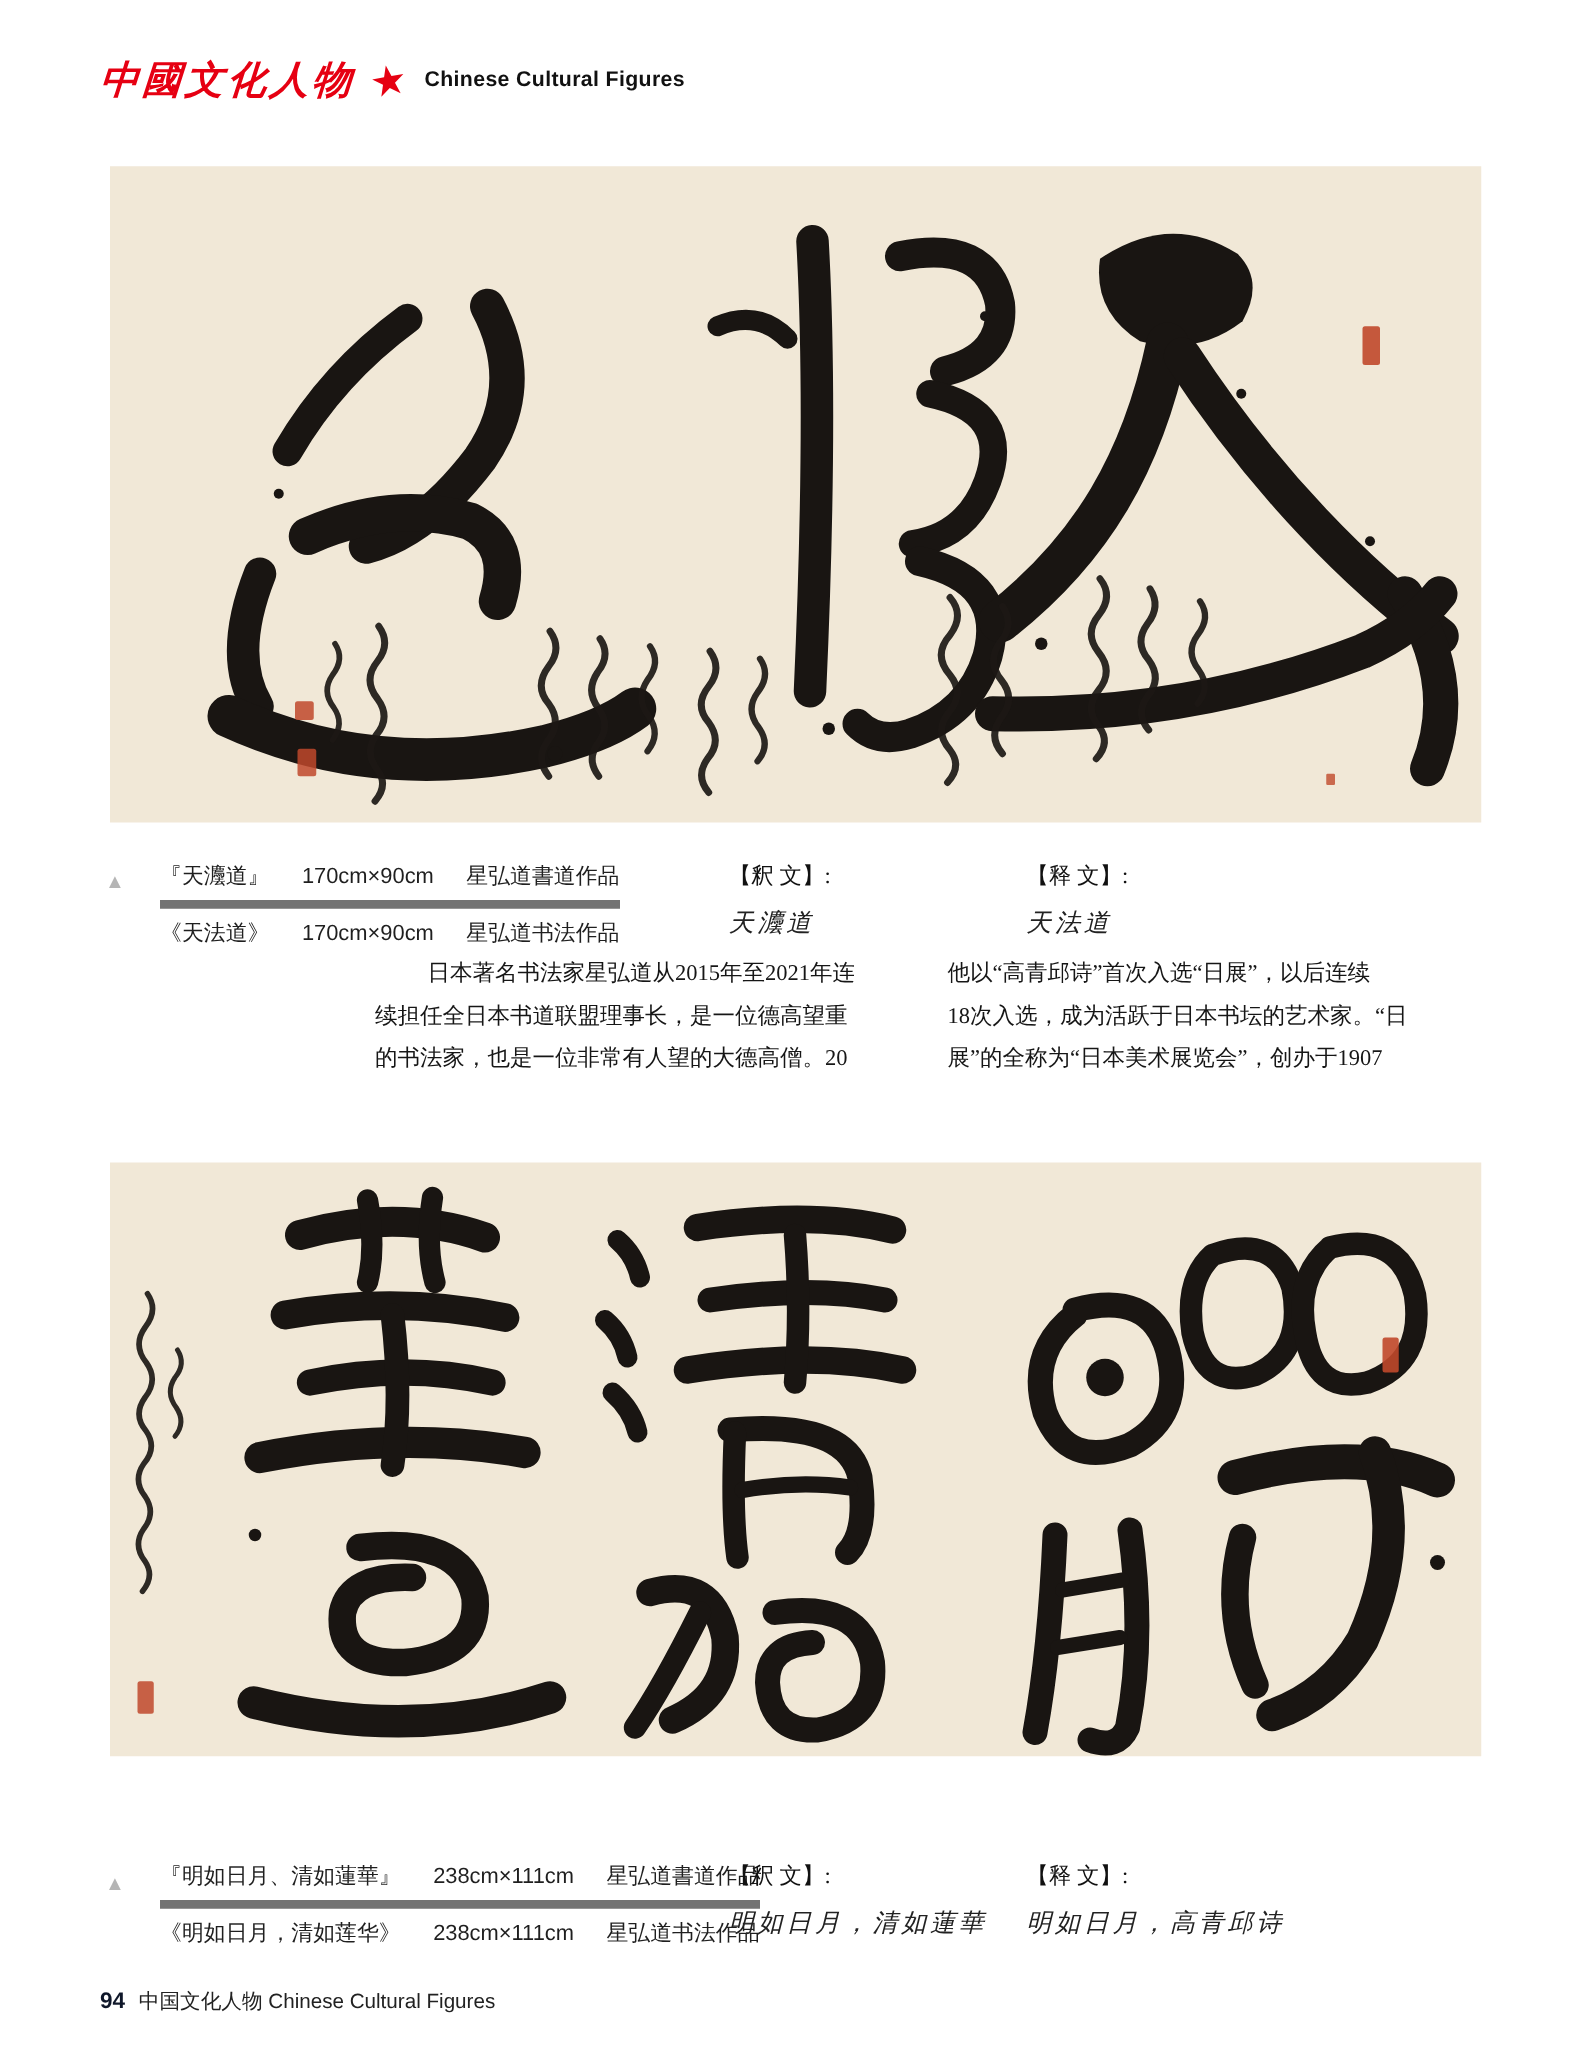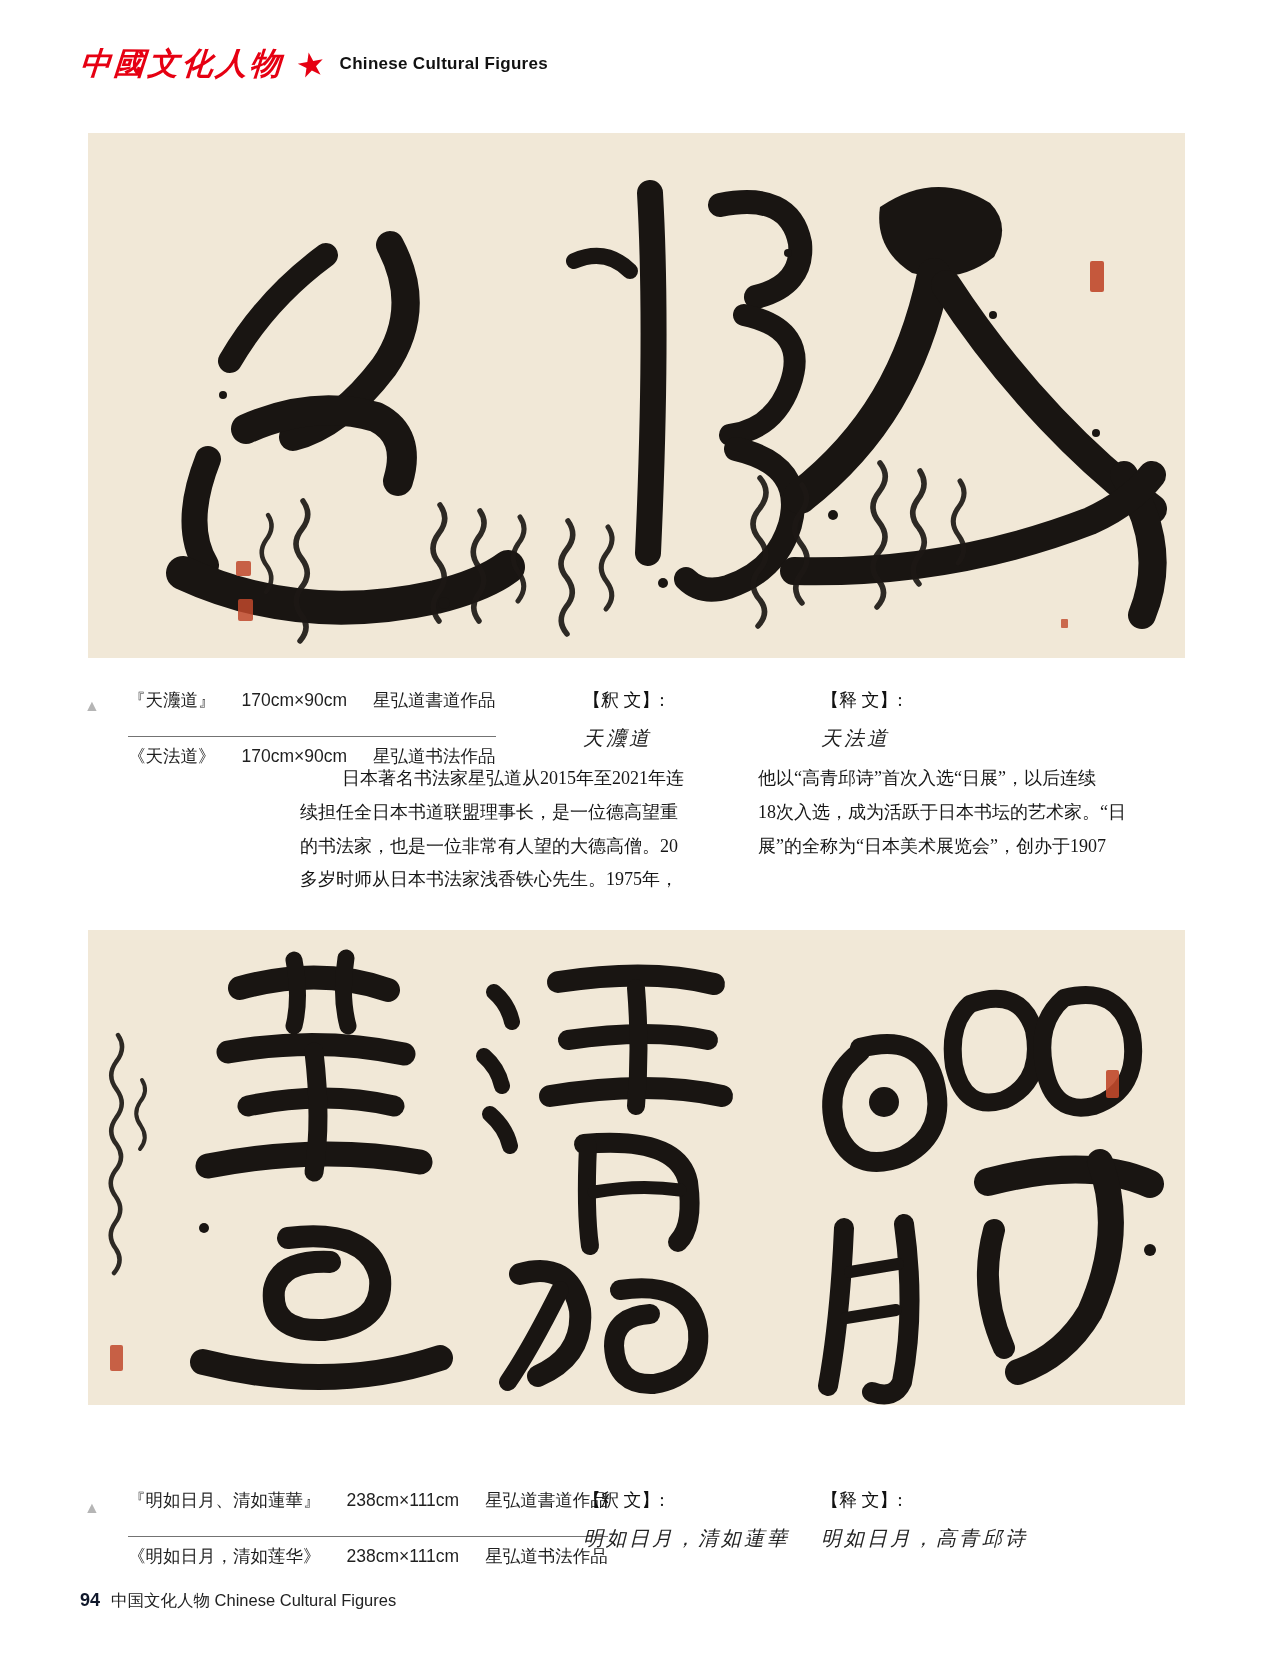--- a/index.html
+++ b/index.html
@@ -20,21 +20,21 @@
   #art1{top:133px;height:525px;}
   #art2{top:930px;height:475px;}
   .ink{stroke:#191512;fill:none;stroke-linecap:round;stroke-linejoin:round;}
   .ink-fill{fill:#191512;stroke:none;}
   .small-ink{stroke:#1c1815;fill:none;stroke-linecap:round;stroke-linejoin:round;opacity:.92;}
   
   .caption-block{position:absolute;}
   .tri-marker{position:absolute;left:84px;font-size:16px;color:#b5b5b5;line-height:1;}
   .cap-col{position:absolute;top:0;}
   .cap-line{display:flex;align-items:baseline;gap:26px;font-size:17.5px;color:#1f1f1f;white-space:nowrap;}
-  .cap-line.first{border-bottom:1px solid #737373;padding-bottom:24px;margin-bottom:7px;}
+  .cap-line.first{border-bottom:7px solid #737373;padding-bottom:8px;margin-bottom:7px;}
   .trans-label{font-size:18px;color:#111;font-family:"Liberation Serif",serif;white-space:nowrap;}
   .trans-text{font-size:20px;margin-top:13px;letter-spacing:3px;color:#222;
     font-family:"Liberation Serif",serif;font-style:italic;white-space:nowrap;}
   
   .bodycol{position:absolute;top:762px;font-family:"Liberation Serif",serif;
     font-size:18px;line-height:33.8px;color:#161616;}
   #bodycol-left{left:300px;width:425px;}
   #bodycol-right{left:758px;width:440px;}
   .bodyline{white-space:nowrap;}
   .bodyline.indent{padding-left:42px;}
@@ -123,21 +123,20 @@
   <div class="cap-col" style="left:821px;">
     <div class="trans-label">【释 文】:</div>
     <div class="trans-text">天法道</div>
   </div>
 </div>
 
 <div class="bodycol" id="bodycol-left">
   <div class="bodyline indent">日本著名书法家星弘道从2015年至2021年连</div>
   <div class="bodyline">续担任全日本书道联盟理事长，是一位德高望重</div>
   <div class="bodyline">的书法家，也是一位非常有人望的大德高僧。20</div>
-  <div class="bodyline">多岁时师从日本书法家浅香铁心先生。1975年，</div>
 </div>
 <div class="bodycol" id="bodycol-right">
   <div class="bodyline">他以“高青邱诗”首次入选“日展”，以后连续</div>
   <div class="bodyline">18次入选，成为活跃于日本书坛的艺术家。“日</div>
   <div class="bodyline">展”的全称为“日本美术展览会”，创办于1907</div>
 </div>
 
 <div class="artwork" id="art2" role="img" aria-label="明如日月、清如蓮華">
   <svg width="1097" height="475" viewBox="0 0 1097 475">
 

